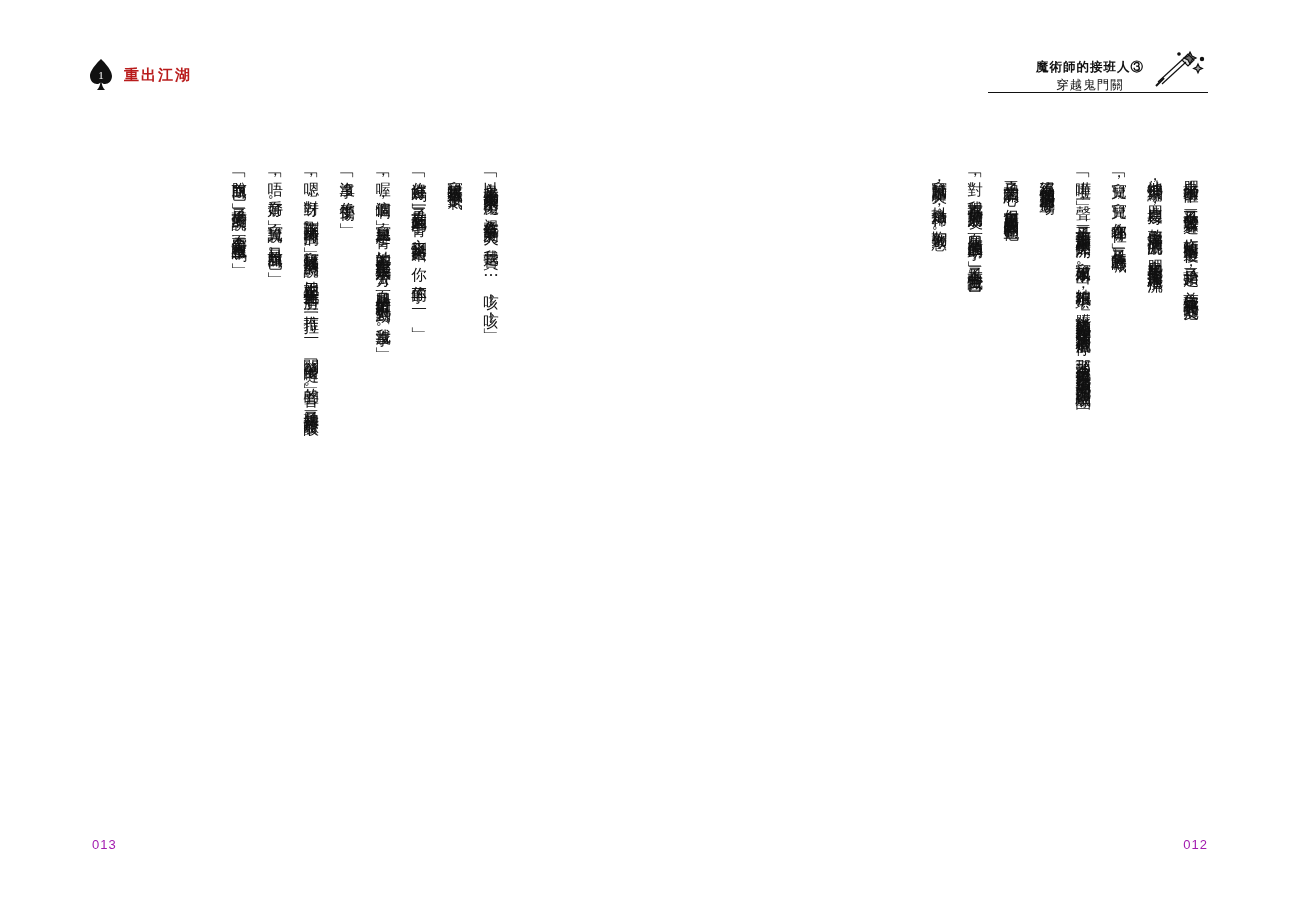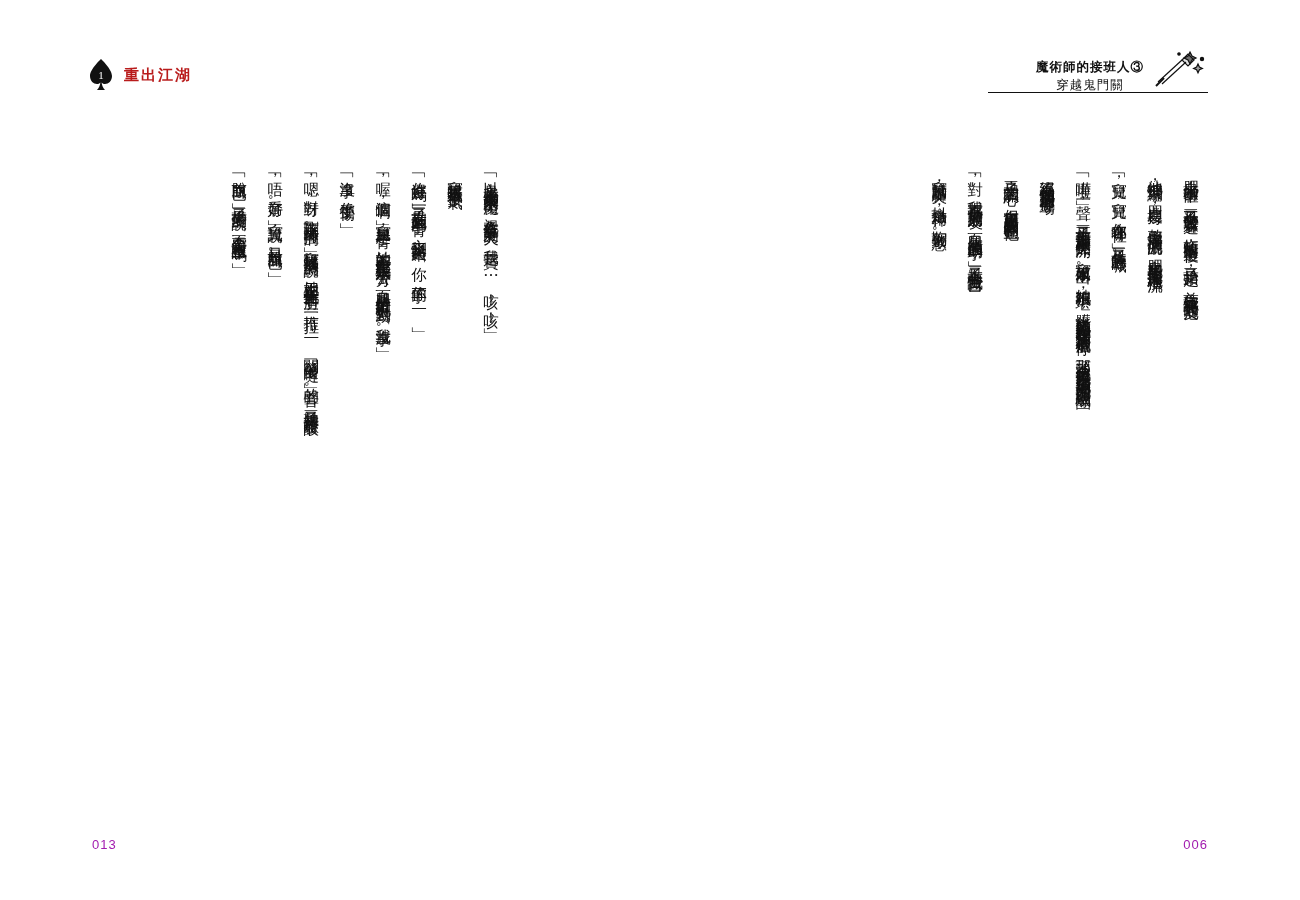--- a/index.html
+++ b/index.html
@@ -170,15 +170,15 @@
   <div class="text-block" id="left-text">「以上是我為大家帶來的魔術，祝各位有美好的一天，我是寶……咳！咳！」
 寶兒咳得上氣不接下氣。
 「你還好嗎？」豆子一看到她的手臂，立刻怪叫起來：「你、你的手——」
 「喔，這個啊，」寶兒舉起手臂，她的右手比左手起碼短了十公分，而且手肘的位置也不太對勁。「我沒事。」
 「沒事？你受傷了！」
 「嗯，對呀，剛摔下來時撞的。」寶兒輕描淡寫的說。她用左手掌托住右手肘，一推一拉——關節發出「噠！」的聲音。豆子聽得牙齦發酸。
 「唔，喬好了。」寶兒說：「只是脫臼而已。」
 「脫臼而已？」豆子擔憂的說：「不需要叫救護車嗎？」</div>
 
   <div class="folio folio-left">013</div>
-  <div class="folio folio-right">006</div>
+  <div class="folio folio-right">012</div>
 
 </div>
 
 </body></html>

